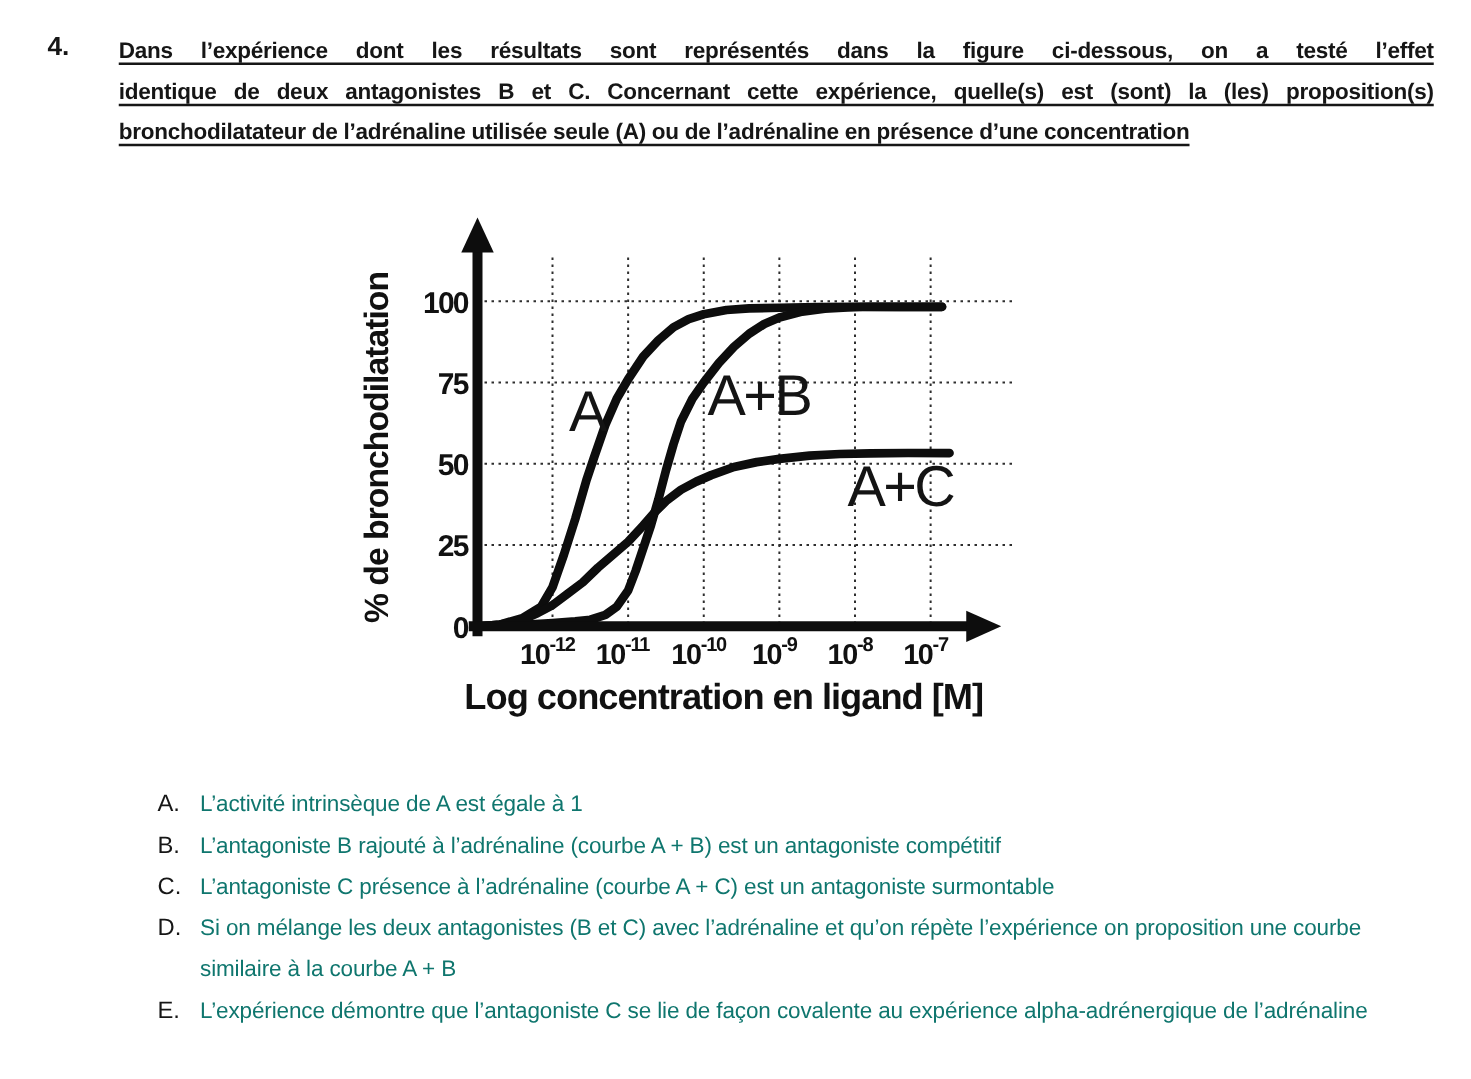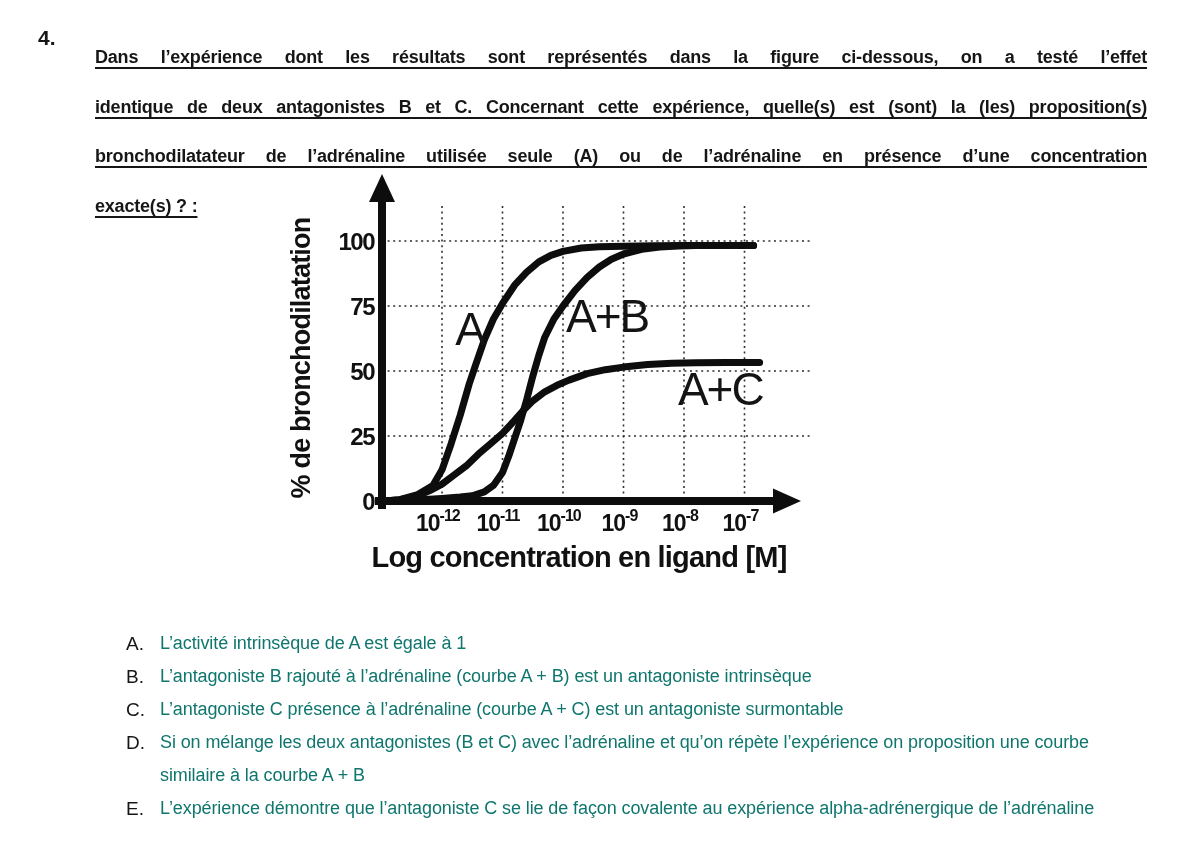--- a/index.html
+++ b/index.html
@@ -18,21 +18,20 @@
     position:absolute;left:95px;top:24px;width:1052px;
   }
   .qline{
     font-size:18px;font-weight:700;letter-spacing:-0.2px;
     line-height:32.6px;
     text-align:justify;text-align-last:justify;
     text-decoration:underline;
     text-decoration-thickness:2px;
     text-underline-offset:4px;
     white-space:normal;
-    margin-top:17px;
   }
   .qline:last-child{text-align-last:left;}
   .figure{position:absolute;left:280px;top:168px;width:548px;height:434px;}
   .figure svg{display:block;width:548px;height:434px;}
   
   .grid{stroke:#2e2e2e;stroke-width:1.6;stroke-dasharray:2 3.6;fill:none;}
   .curve{fill:none;stroke:#0d0d0d;stroke-width:7;stroke-linecap:round;stroke-linejoin:round;}
   .axis{stroke:#0d0d0d;stroke-width:8;stroke-linecap:square;}
   .axisfill{fill:#0d0d0d;stroke:none;}
   .ytick{font:700 24px "Liberation Sans",sans-serif;text-anchor:end;letter-spacing:-1.5px;fill:#111;}
@@ -56,21 +55,20 @@
 <body>
 
 <div class="page">
 
   <div class="qnum">4.</div>
 
   <div class="qtext">
       <div class="qline">Dans l’expérience dont les résultats sont représentés dans la figure ci-dessous, on a testé l’effet</div>
       <div class="qline">identique de deux antagonistes B et C. Concernant cette expérience, quelle(s) est (sont) la (les) proposition(s)</div>
       <div class="qline">bronchodilatateur de l’adrénaline utilisée seule (A) ou de l’adrénaline en présence d’une concentration</div>
-      <div class="qline">exacte(s) ? :</div>
     </div>
 
   <div class="figure">
     <svg viewBox="0 0 548 434" xmlns="http://www.w3.org/2000/svg">
         <line x1="102" x2="533" y1="268" y2="268" class="grid"></line>
         <line x1="102" x2="533" y1="203" y2="203" class="grid"></line>
         <line x1="102" x2="533" y1="138" y2="138" class="grid"></line>
         <line x1="102" x2="533" y1="73" y2="73" class="grid"></line>
         <line x1="162" x2="162" y1="38" y2="333" class="grid"></line>
         <line x1="222.5" x2="222.5" y1="38" y2="333" class="grid"></line>
@@ -104,21 +102,21 @@
       </svg>
   </div>
 
   <div class="options">
       <div class="opt">
         <span class="letter">A.</span>
         <span class="otext">L’activité intrinsèque de A est égale à 1</span>
       </div>
       <div class="opt">
         <span class="letter">B.</span>
-        <span class="otext">L’antagoniste B rajouté à l’adrénaline (courbe A + B) est un antagoniste intrinsèque</span>
+        <span class="otext">L’antagoniste B rajouté à l’adrénaline (courbe A + B) est un antagoniste compétitif</span>
       </div>
       <div class="opt">
         <span class="letter">C.</span>
         <span class="otext">L’antagoniste C présence à l’adrénaline (courbe A + C) est un antagoniste surmontable</span>
       </div>
       <div class="opt">
         <span class="letter">D.</span>
         <span class="otext">Si on mélange les deux antagonistes (B et C) avec l’adrénaline et qu’on répète l’expérience on proposition une courbe similaire à la courbe A + B</span>
       </div>
       <div class="opt">

